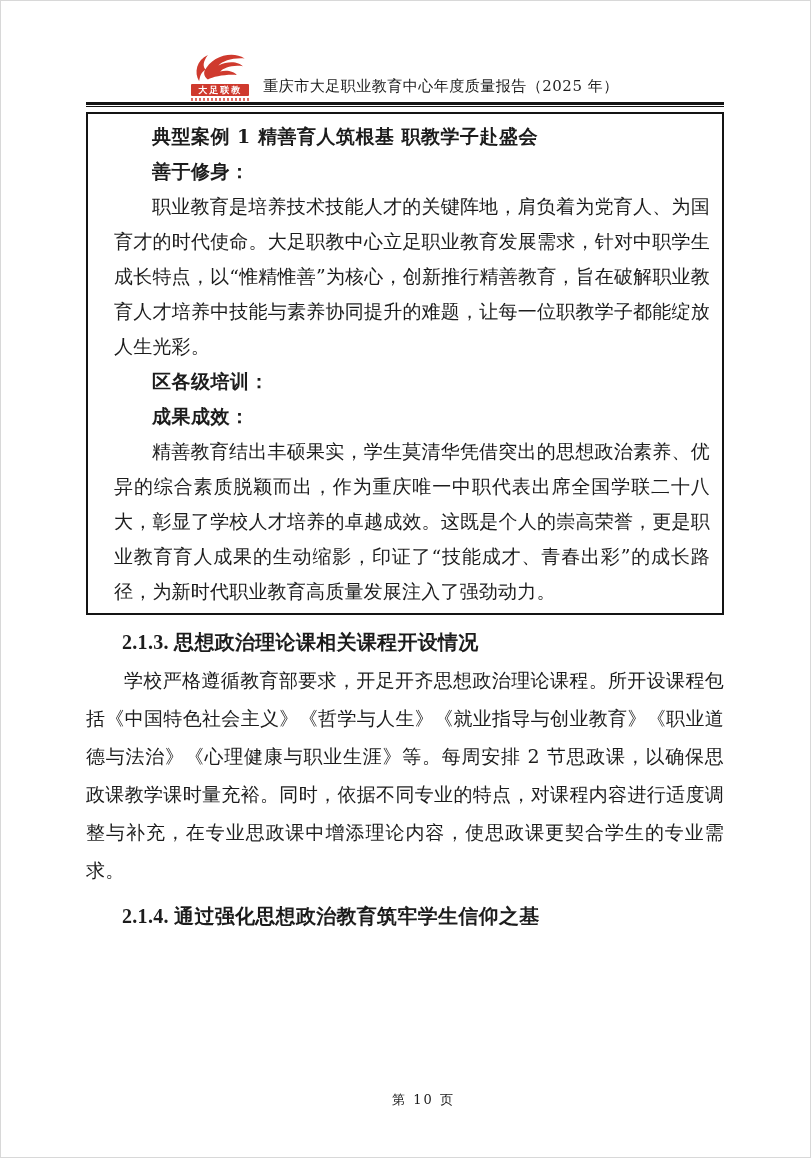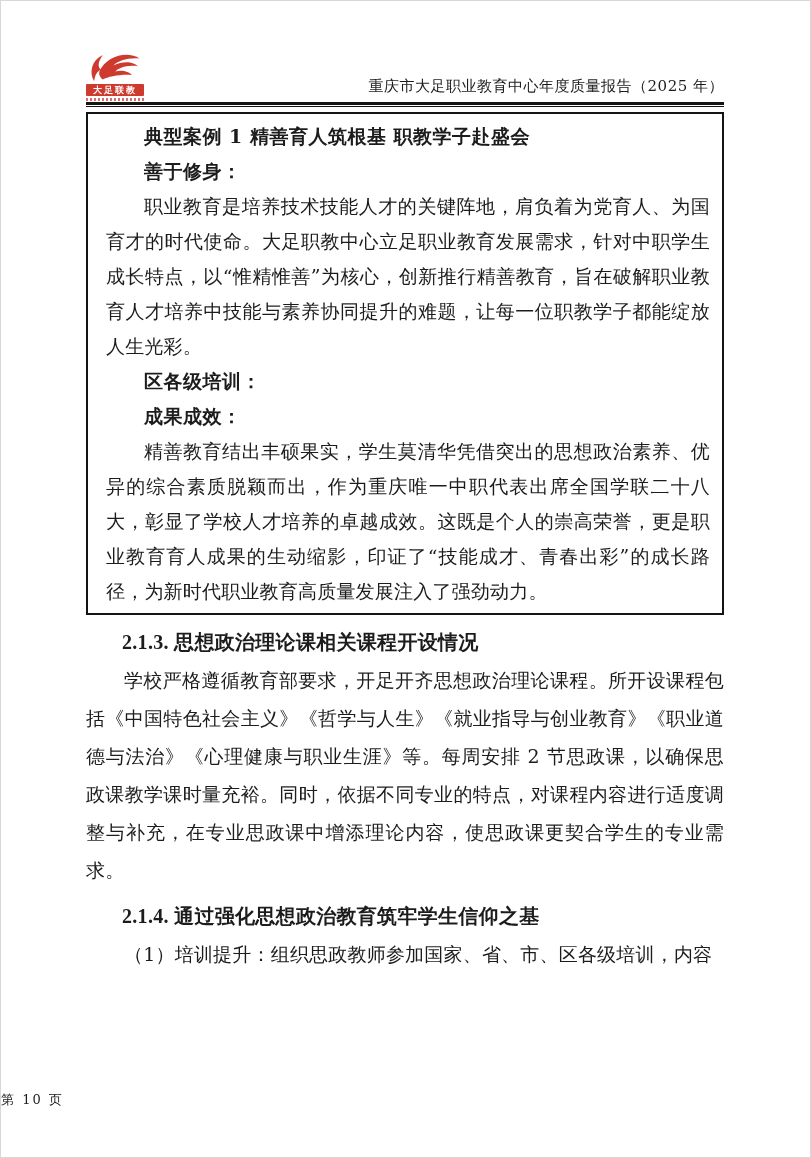--- a/index.html
+++ b/index.html
@@ -15,21 +15,21 @@
     width:811px;height:1158px;
     margin:0 auto;
     background:var(--page_bg);
     box-sizing:border-box;
     padding:52px 86px 0 85px;
     border:1px solid #d8d8d8;
     overflow:hidden;
   }
   
   .header{
-    display:flex;justify-content:space-between;align-items:flex-end;
+    display:flex;justify-content:center;align-items:flex-end;
     height:46px;margin-bottom:3px;
   }
   .logo{align-self:flex-start;display:flex;flex-direction:column;width:72px;}
   .logo .phoenix{display:block;margin-left:2px;}
   .logo-badge{
     margin-top:1px;
     background:var(--accent_red);
     color:#fff;
     font-family:"Liberation Sans","DejaVu Sans",sans-serif;
     font-weight:bold;font-size:9px;line-height:12px;
@@ -47,21 +47,21 @@
   
   .rule{height:6px;position:relative;}
   .rule .thick{height:3px;background:var(--rule);}
   .rule .thin{height:1px;background:var(--rule);margin-top:1px;}
   
   .case-box{
     margin-top:4px;
     border:2px solid var(--rule);
     box-sizing:border-box;
     width:100%;
-    padding:5px 12px 4px 18px;
+    padding:5px 12px 4px 26px;
   }
   .case-box .box-title,
   .case-box .sub-h{
     font-weight:bold;font-size:19px;line-height:35px;
     text-indent:2em;letter-spacing:.5px;
   }
   .case-box .para{
     margin:0;font-size:19px;line-height:35px;
     text-indent:2em;text-align:justify;letter-spacing:.2px;
   }
@@ -70,21 +70,21 @@
     font-weight:bold;font-size:20px;line-height:34px;
     margin-top:10px;text-indent:1.8em;letter-spacing:.3px;font-family:Liberation Serif, serif;
   }
   .para.out{
     margin:2px 0 0 0;font-size:19px;line-height:38px;
     text-indent:2em;text-align:justify;letter-spacing:.2px;
   }
   
   .footer{
     position:absolute;left:0;right:0;bottom:48px;
-    font-size:13px;letter-spacing:2px;
+    text-align:center;font-size:13px;letter-spacing:2px;padding-left:36px;
   }
 </style>
 </head>
 <body>
 
 <div class="page">
 
   <div class="header">
     <div class="logo">
       <svg class="phoenix" width="56" height="30" viewBox="0 0 64 34" aria-hidden="true">
@@ -111,17 +111,16 @@
     <div class="sub-h">区各级培训：</div>
 
     <div class="sub-h">成果成效：</div>
     <p class="para">精善教育结出丰硕果实，学生莫清华凭借突出的思想政治素养、优异的综合素质脱颖而出，作为重庆唯一中职代表出席全国学联二十八大，彰显了学校人才培养的卓越成效。这既是个人的崇高荣誉，更是职业教育育人成果的生动缩影，印证了“技能成才、青春出彩”的成长路径，为新时代职业教育高质量发展注入了强劲动力。</p>
   </div>
 
   <div class="h-num">2.1.3. 思想政治理论课相关课程开设情况</div>
   <p class="para out">学校严格遵循教育部要求，开足开齐思想政治理论课程。所开设课程包括《中国特色社会主义》《哲学与人生》《就业指导与创业教育》《职业道德与法治》《心理健康与职业生涯》等。每周安排 2 节思政课，以确保思政课教学课时量充裕。同时，依据不同专业的特点，对课程内容进行适度调整与补充，在专业思政课中增添理论内容，使思政课更契合学生的专业需求。</p>
 
   <div class="h-num">2.1.4. 通过强化思想政治教育筑牢学生信仰之基</div>
-  <p class="para out">（1）培训提升：组织思政教师参加国家、省、市、区各级培训，内容</p>
 
   <div class="footer">第 10 页</div>
 
 </div>
 
 </body></html>

